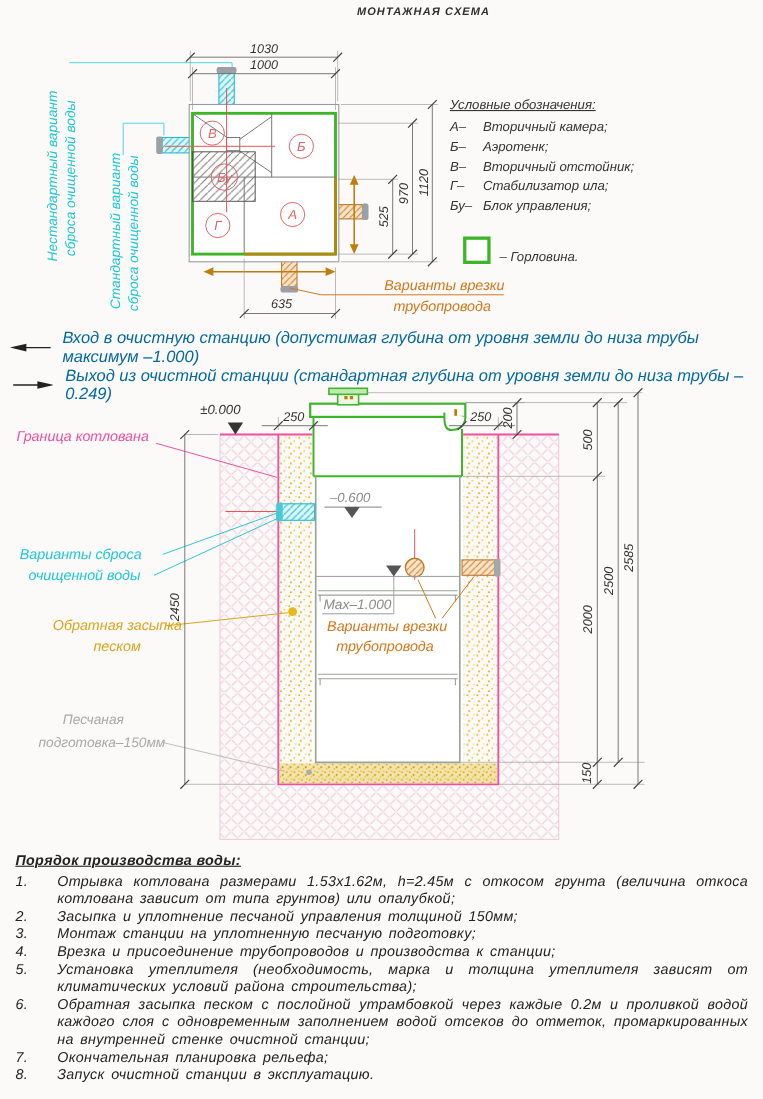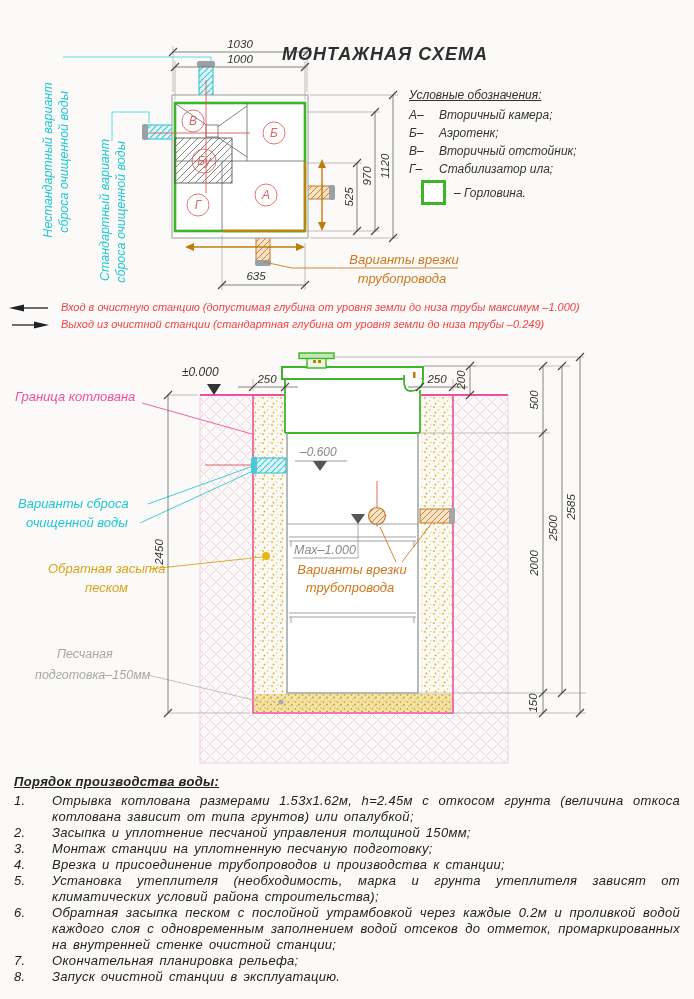--- a/index.html
+++ b/index.html
@@ -1,31 +1,31 @@
 <!DOCTYPE html>
 <html><head>
 <meta charset="utf-8">
 <style>
   html,body{margin:0;padding:0;background:#efeeec;}
   #page{position:relative;width:694px;height:999px;background:#fbfaf8;overflow:hidden;
         font-family:"Liberation Sans",sans-serif;}
   .abs{position:absolute;}
   
   #title{top:6px;left:130px;width:510px;text-align:center;color:#2e2e2e;}
-  #title .t1{font-size:18px;font-weight:700;font-style:italic;letter-spacing:1px;margin-top:38px;}
+  #title .t1{font-size:10px;font-weight:700;font-style:italic;letter-spacing:1px;}
   #title .t2{font-size:13px;font-weight:700;font-style:italic;letter-spacing:.5px;margin-top:2px;}
   
   #legend{top:88px;left:409px;width:270px;font-style:italic;color:#333;font-size:12px;}
   #legend .lg-title{text-decoration:underline;margin-bottom:4px;}
   #legend .row{display:flex;line-height:18px;}
   #legend .k{min-width:30px;}
-  #legend .gorl{display:flex;align-items:center;margin-top:2px;padding-left:12px;}
+  #legend .gorl{display:flex;align-items:flex-end;margin-top:19px;padding-left:12px;}
   #legend .gbox{width:19px;height:19px;border:3px solid #3eb428;background:#fff;margin-right:8px;}
   
-  #io{top:299px;left:8px;width:684px;font-style:italic;font-size:11px;color:#ef4444;}
+  #io{top:299px;left:8px;width:684px;font-style:italic;font-size:15px;color:#0369a1;}
   #io .row{display:flex;align-items:center;gap:11px;line-height:17px;}
   
   #work{top:774px;left:14px;width:666px;font-style:italic;color:#222;font-size:13px;
         line-height:16px;letter-spacing:.3px;}
   #work .wo-title{font-weight:700;text-decoration:underline;margin-bottom:3px;}
   #work .item{display:flex;}
   #work .n{width:38px;flex:0 0 38px;}
   #work .tx{flex:1;text-align:justify;word-spacing:2px;}
   
   svg text{font-family:"Liberation Sans",sans-serif;font-style:italic;}
@@ -330,20 +330,24 @@
       <span>Аэротенк;</span>
     </div>
     <div class="row">
       <span class="k">В–</span>
       <span>Вторичный отстойник;</span>
     </div>
     <div class="row">
       <span class="k">Г–</span>
       <span>Стабилизатор ила;</span>
     </div>
+    <div class="row">
+      <span class="k">Бу–</span>
+      <span>Блок управления;</span>
+    </div>
     <div class="gorl">
       <span class="gbox"></span>
       <span>– Горловина.</span>
     </div>
   </div>
 
   <div class="abs" id="io">
     <div class="row">
       <svg width="42" height="10">
         <line x1="10" y1="5" x2="40" y2="5" stroke="#222" stroke-width="1.3"></line>
@@ -373,21 +377,21 @@
     <div class="item">
       <span class="n">3.</span>
       <span class="tx">Монтаж станции на уплотненную песчаную подготовку;</span>
     </div>
     <div class="item">
       <span class="n">4.</span>
       <span class="tx">Врезка и присоединение трубопроводов и производства к станции;</span>
     </div>
     <div class="item">
       <span class="n">5.</span>
-      <span class="tx">Установка утеплителя (необходимость, марка и грунта утеплителя зависят от климатических условий района строительства);</span>
+      <span class="tx">Установка утеплителя (необходимость, марка и толщина утеплителя зависят от климатических условий района строительства);</span>
     </div>
     <div class="item">
       <span class="n">6.</span>
       <span class="tx">Обратная засыпка песком с послойной утрамбовкой через каждые 0.2м и проливкой водой каждого слоя с одновременным заполнением водой отсеков до отметок, промаркированных на внутренней стенке очистной станции;</span>
     </div>
     <div class="item">
       <span class="n">7.</span>
       <span class="tx">Окончательная планировка рельефа;</span>
     </div>
     <div class="item">

